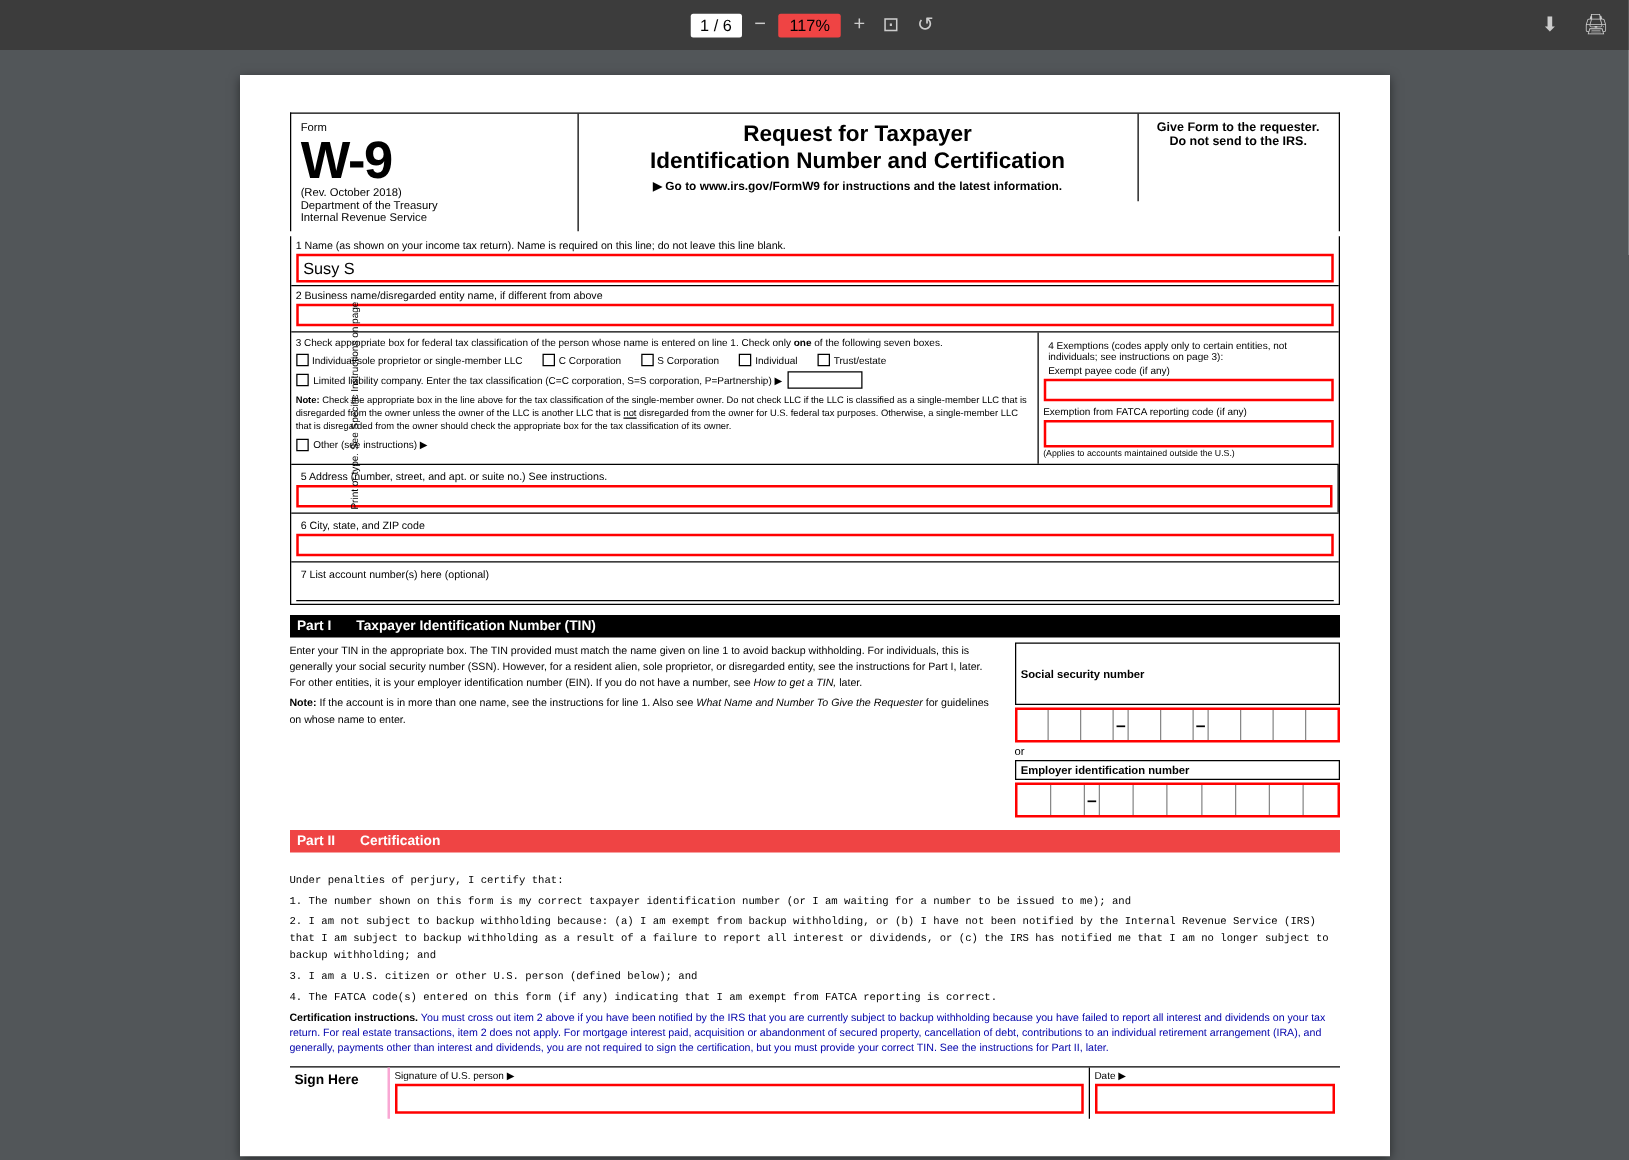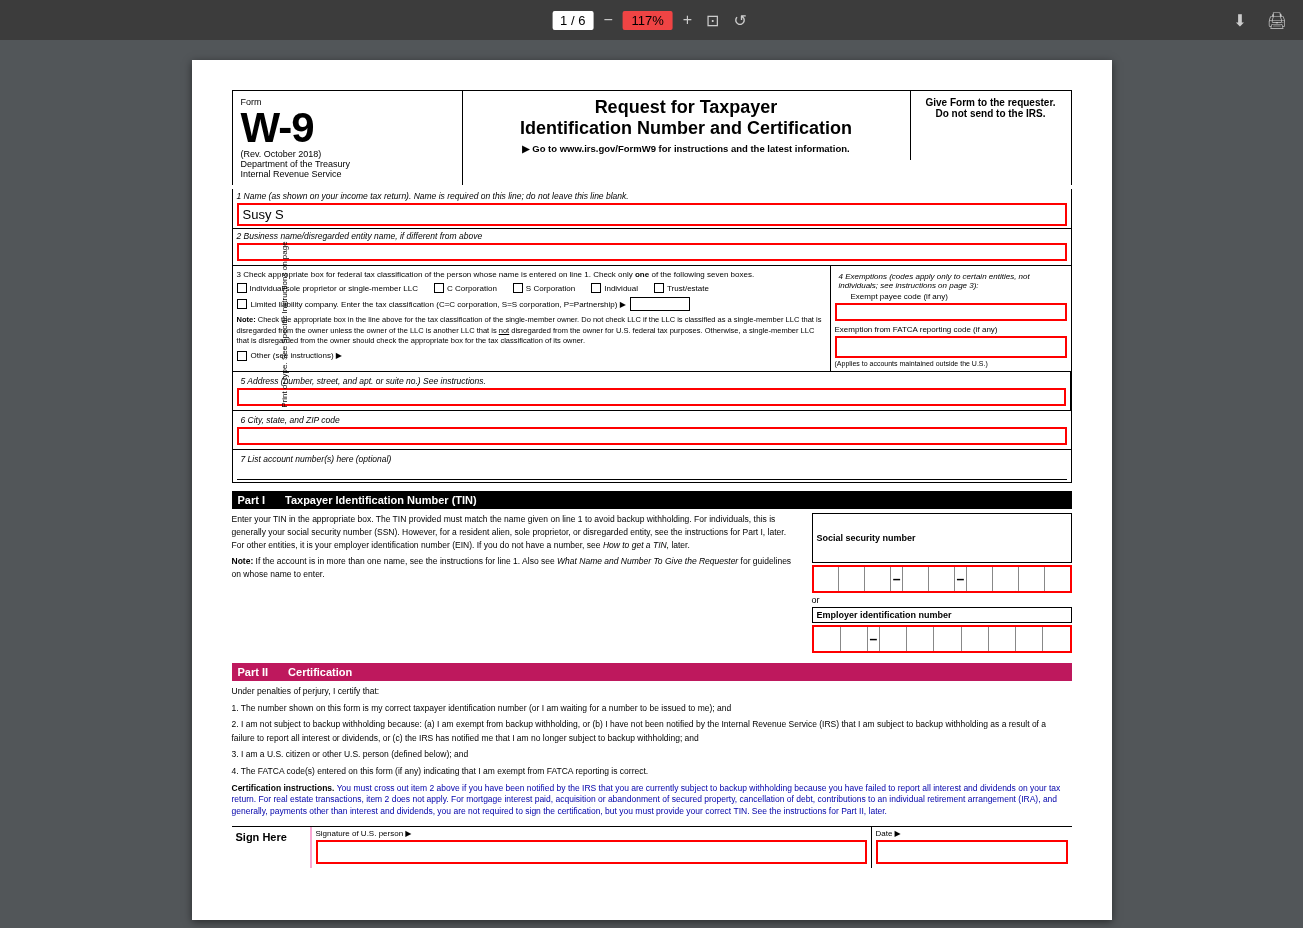--- a/index.html
+++ b/index.html
@@ -152,21 +152,20 @@
     .form-row {
       border-bottom: 1px solid #000;
     }
     .form-row:last-child {
       border-bottom: none;
     }
     .field-label {
       font-size: 8.5px;
       padding: 2px 4px 0;
       color: #000;
-      font-style: italic;
     }
     .name-input {
       display: block;
       width: calc(100% - 8px);
       margin: 2px 4px;
       border: 2px solid red;
       outline: none;
       font-size: 13px;
       padding: 2px 4px;
     }
@@ -231,21 +230,21 @@
       display: flex;
       align-items: center;
       gap: 4px;
       margin: 2px 0;
       font-size: 8px;
     }
 
     
     .exempt-label {
       font-size: 8px;
-      margin: 2px 16px;
+      margin: 2px 4px;
     }
     .exempt-input-wrapper {
       border: 2px solid red;
       margin: 2px 0 4px;
       height: 18px;
     }
     .exempt-input {
       width: 100%;
       border: none;
       outline: none;
@@ -371,33 +370,34 @@
       flex: 1;
       border-right: 1px solid #888;
       height: 100%;
     }
     .ein-cell:last-child {
       border-right: none;
     }
 
     
     .part2-header {
-      background: #be185d;
+      background: #ef4444;
       color: #fff;
       padding: 3px 6px;
       font-size: 11px;
       font-weight: bold;
       display: flex;
       gap: 20px;
       margin-top: 8px;
     }
     .cert-content {
       font-size: 8.5px;
       line-height: 1.6;
-      margin-top: 4px;
+      margin-top: 16px;
+      font-family: Liberation Mono, monospace;
     }
     .cert-content p {
       margin-bottom: 3px;
     }
     .cert-instructions {
       font-size: 8.5px;
       line-height: 1.4;
       margin-top: 4px;
       color: #0000aa;
     }

